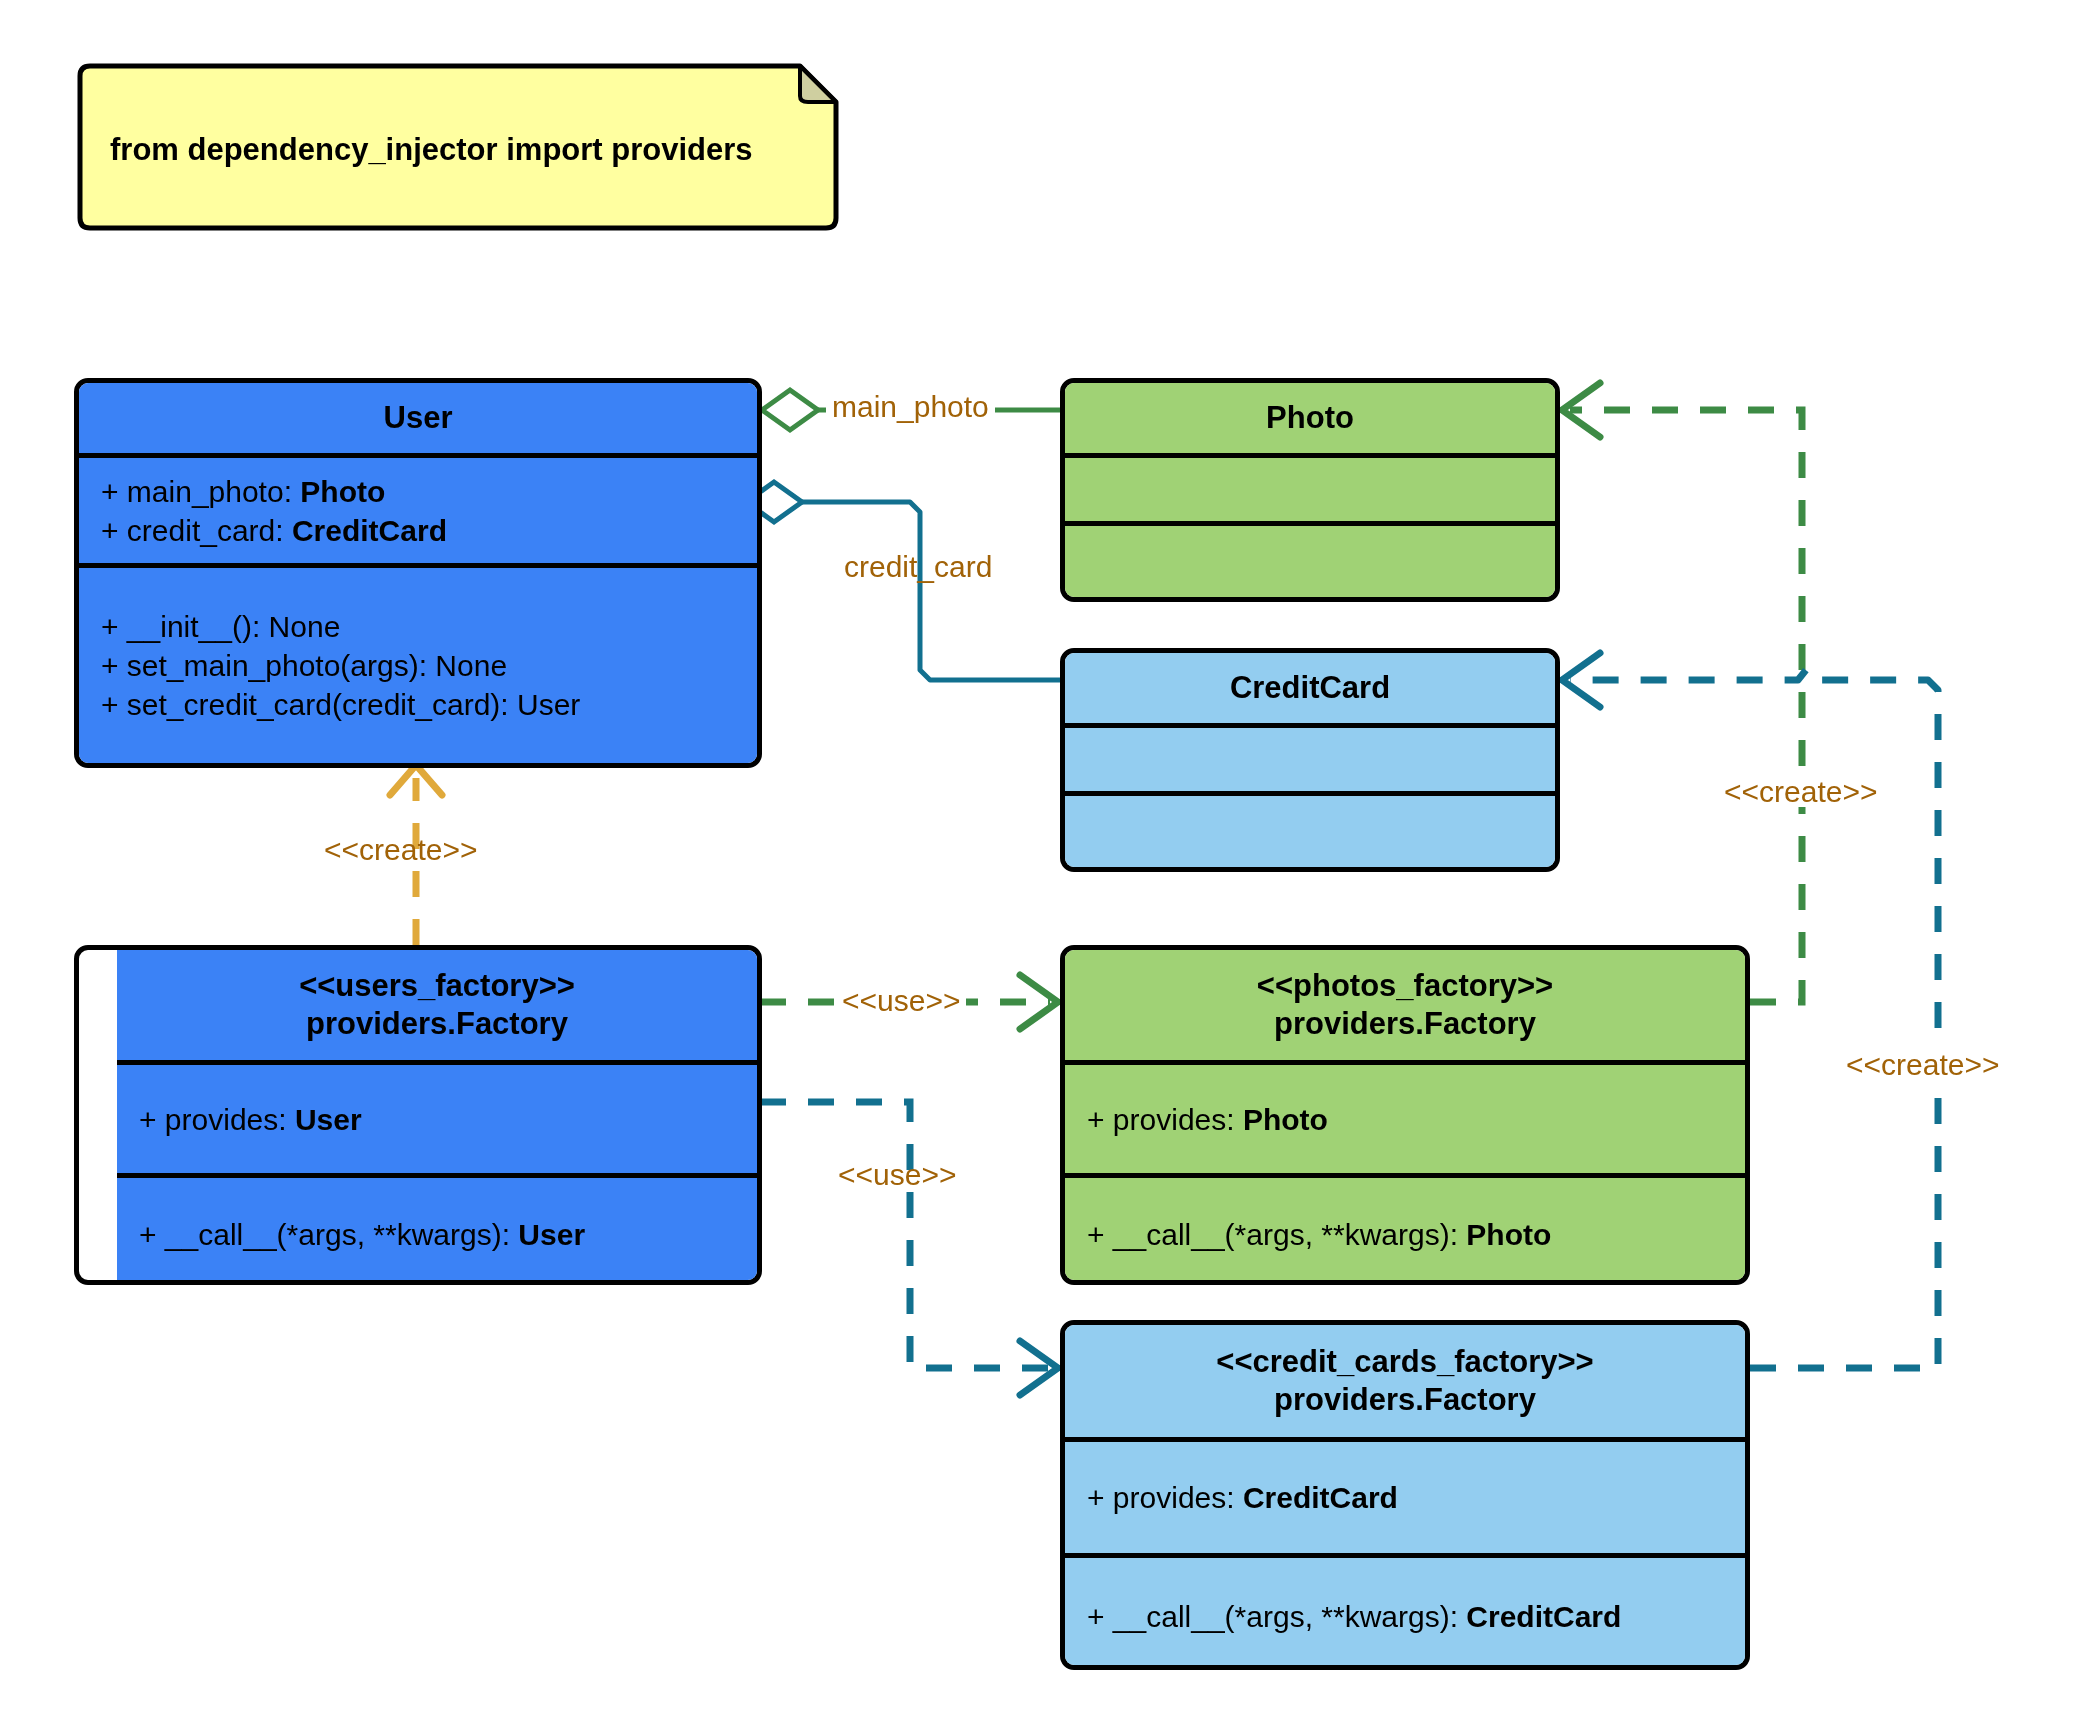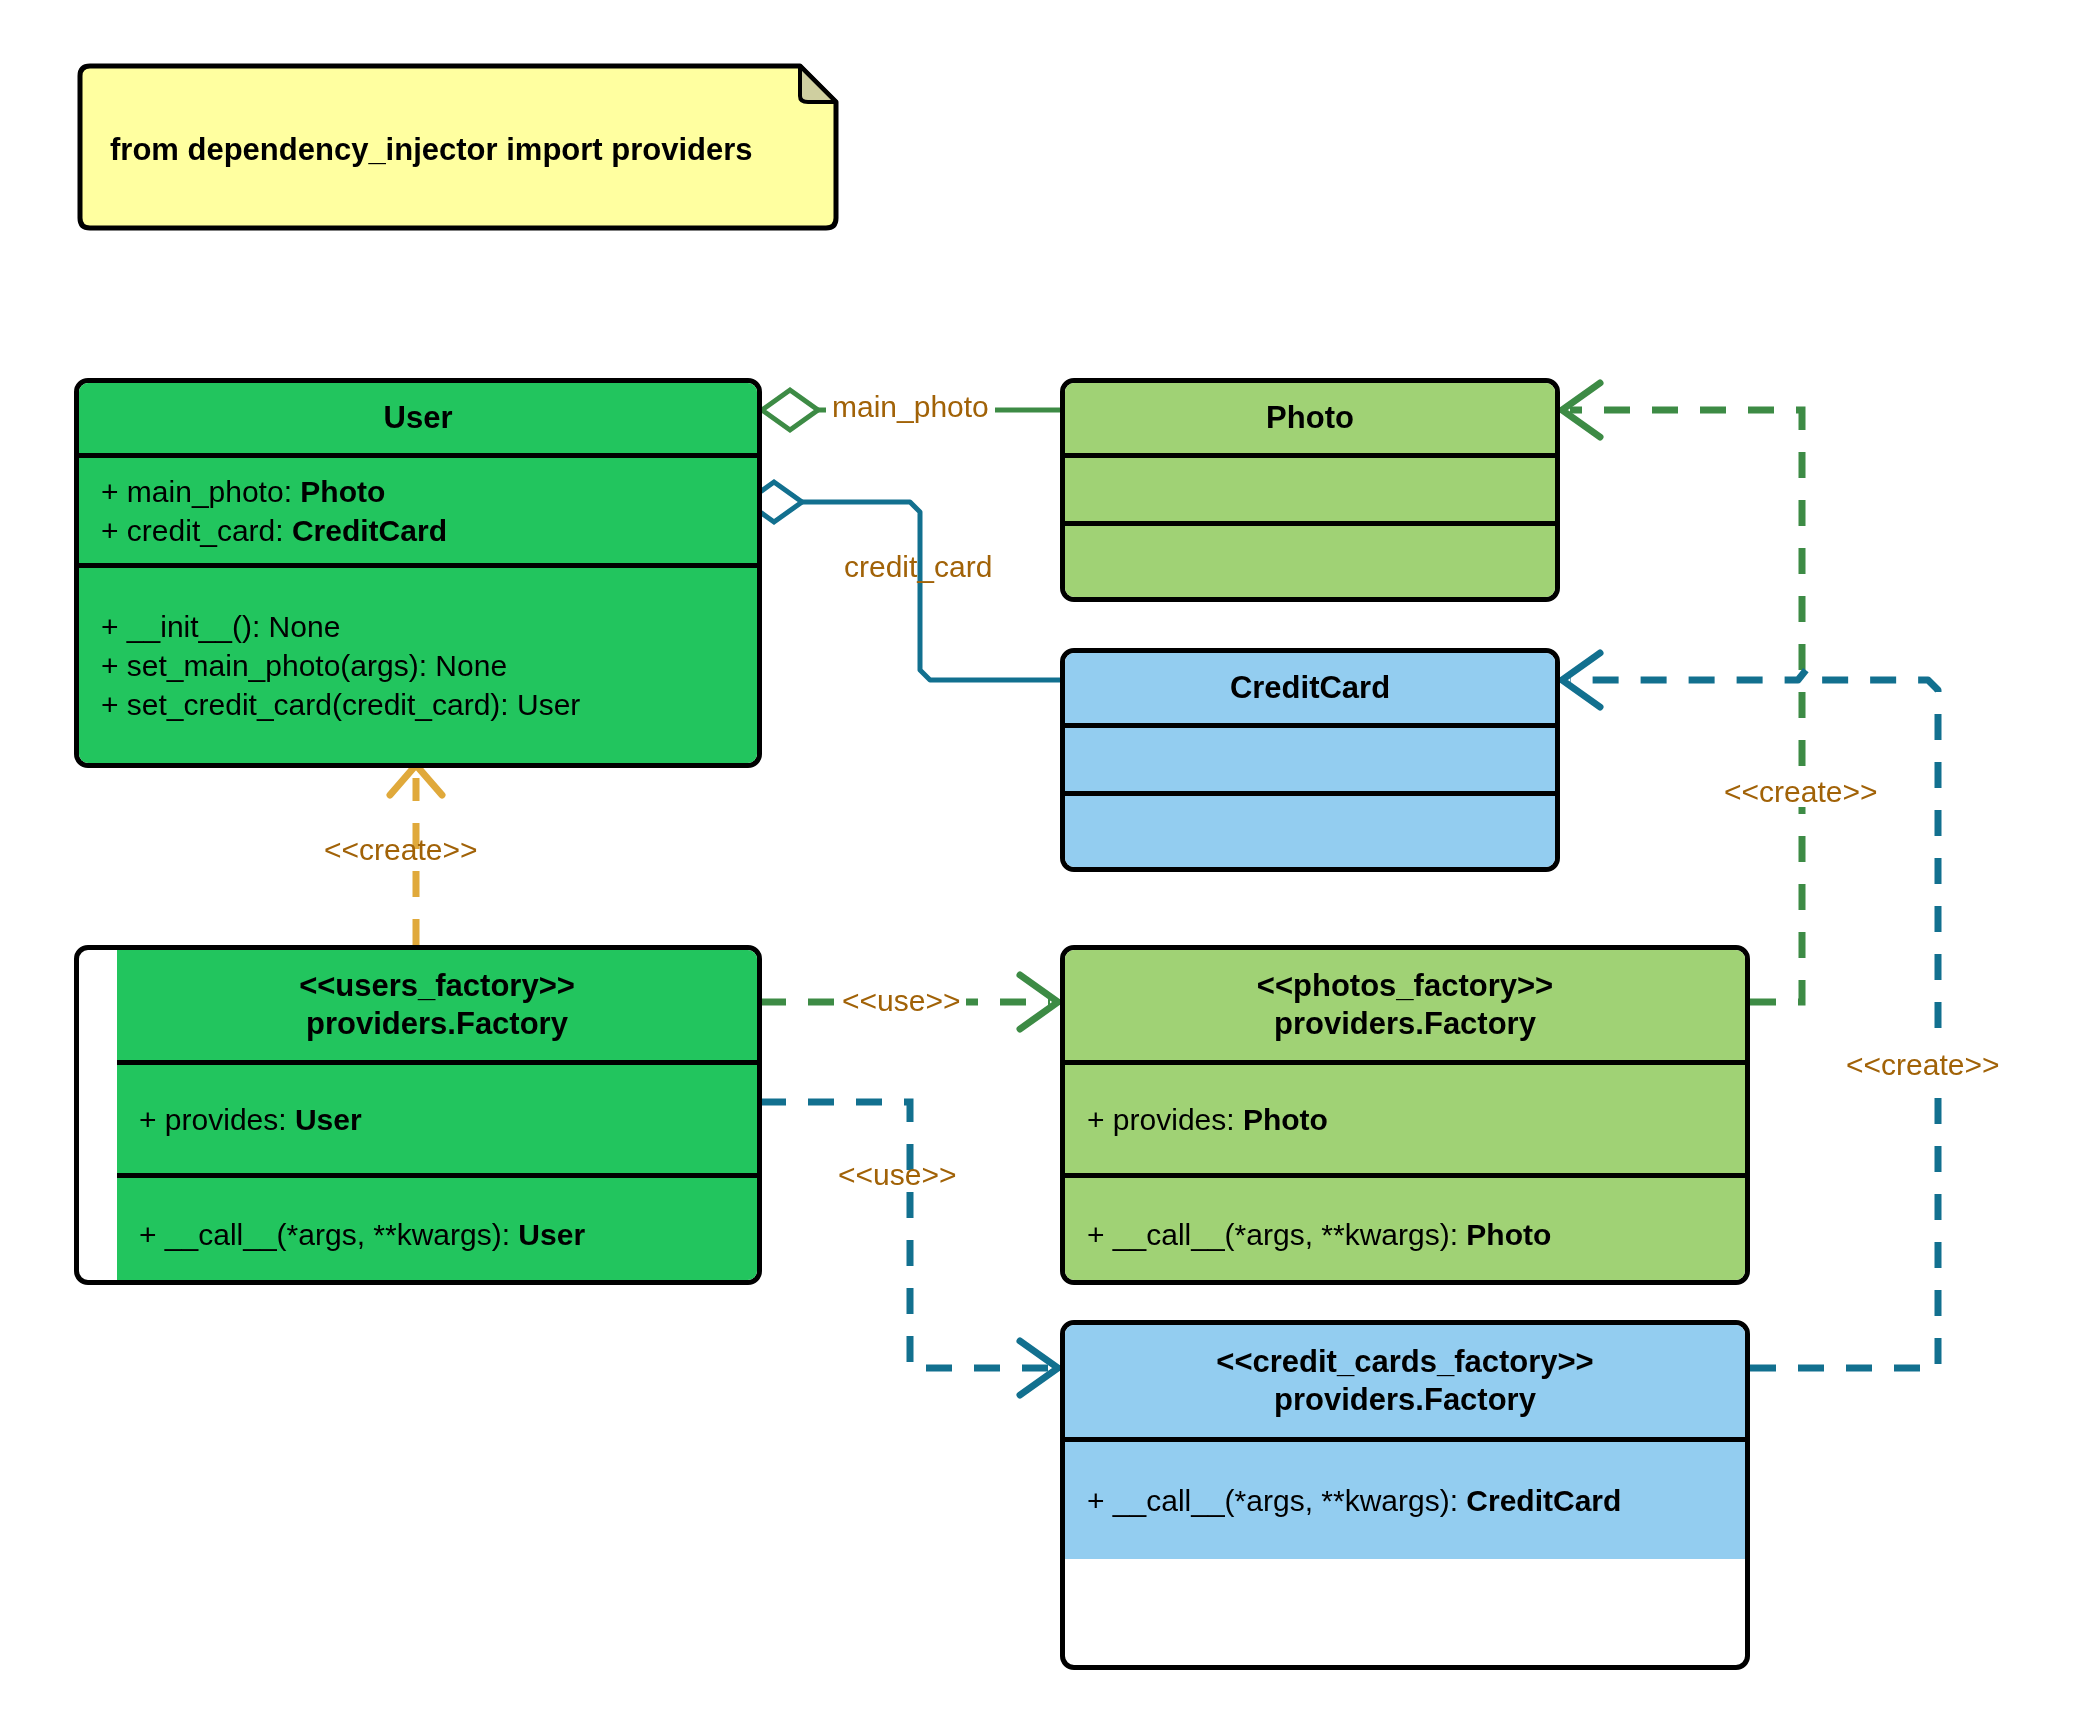--- a/index.html
+++ b/index.html
@@ -54,21 +54,21 @@
     padding: 0 22px;
     display: flex;
     flex-direction: column;
     justify-content: center;
     line-height: 1.30;
   }
   .uml-sec .row { white-space: nowrap; }
   .uml-sec .row b { font-weight: bold; }
 
   
-  .fill-yellow .uml-head, .fill-yellow .uml-sec { background: #22c55e; }
+  .fill-yellow .uml-head, .fill-yellow .uml-sec { background: #3b82f6; }
   .fill-green  .uml-head, .fill-green  .uml-sec { background: #a0d275; }
   .fill-blue   .uml-head, .fill-blue   .uml-sec { background: #93cdf0; }
 
   
   .note {
     position: absolute;
     box-sizing: border-box;
   }
   .note .note-text {
     position: absolute;
@@ -203,20 +203,23 @@
     <div class="uml-sec" style="height:117px;">
       <div class="row"><span>+ __call__(*args, **kwargs): </span><b>Photo</b></div>
     </div>
   </div>
 
   <div class="uml-box fill-blue" style="left:1060px; top:1320px; width:690px; height:350px;">
     <div class="uml-head" style="height:112px;">
       <span>&lt;&lt;credit_cards_factory&gt;&gt;</span>
       <span>providers.Factory</span>
     </div>
+    <div class="uml-sec" style="height:116px;">
+      <div class="row"><span>+ provides: </span><b>CreditCard</b></div>
+    </div>
     <div class="uml-sec" style="height:122px;">
       <div class="row"><span>+ __call__(*args, **kwargs): </span><b>CreditCard</b></div>
     </div>
   </div>
 
   <div class="edge-label" style="left:826px; top:392px;">main_photo</div>
 
   <div class="edge-label nobg" style="left:838px; top:552px;">credit_card</div>
 
   <div class="edge-label nobg" style="left:318px; top:835px;">&lt;&lt;create&gt;&gt;</div>

